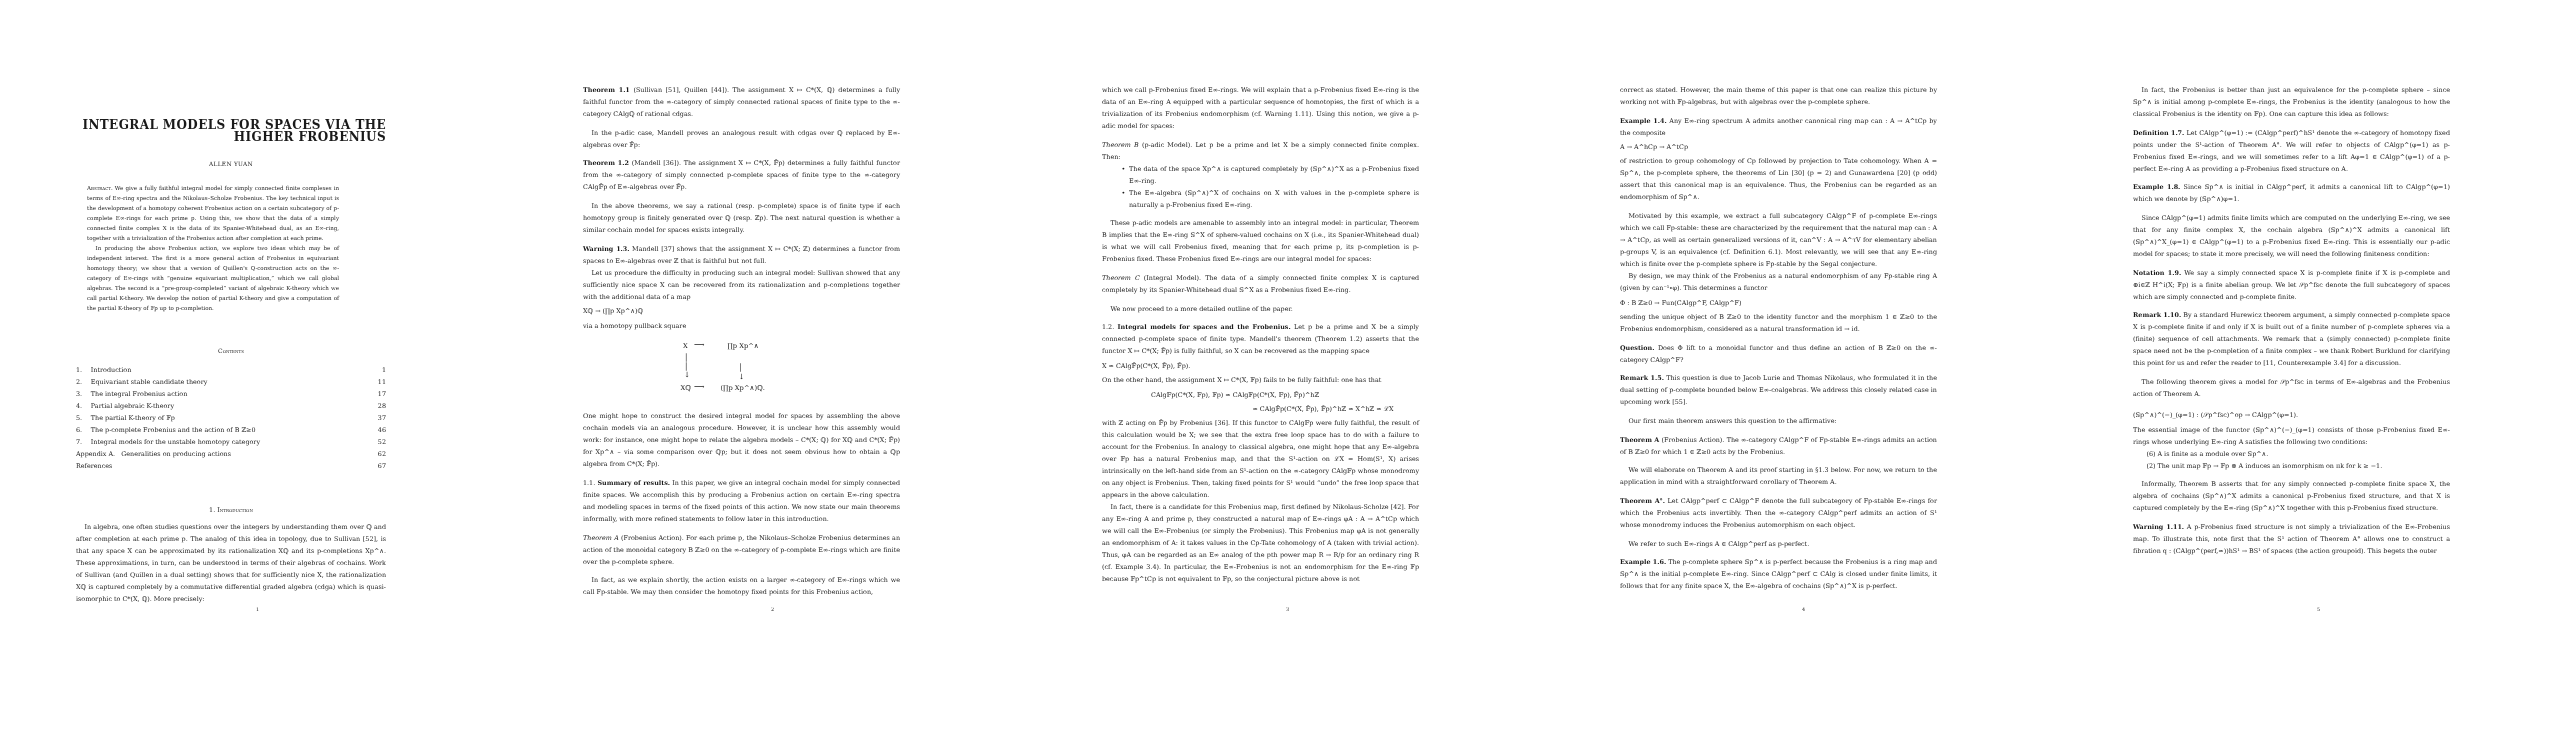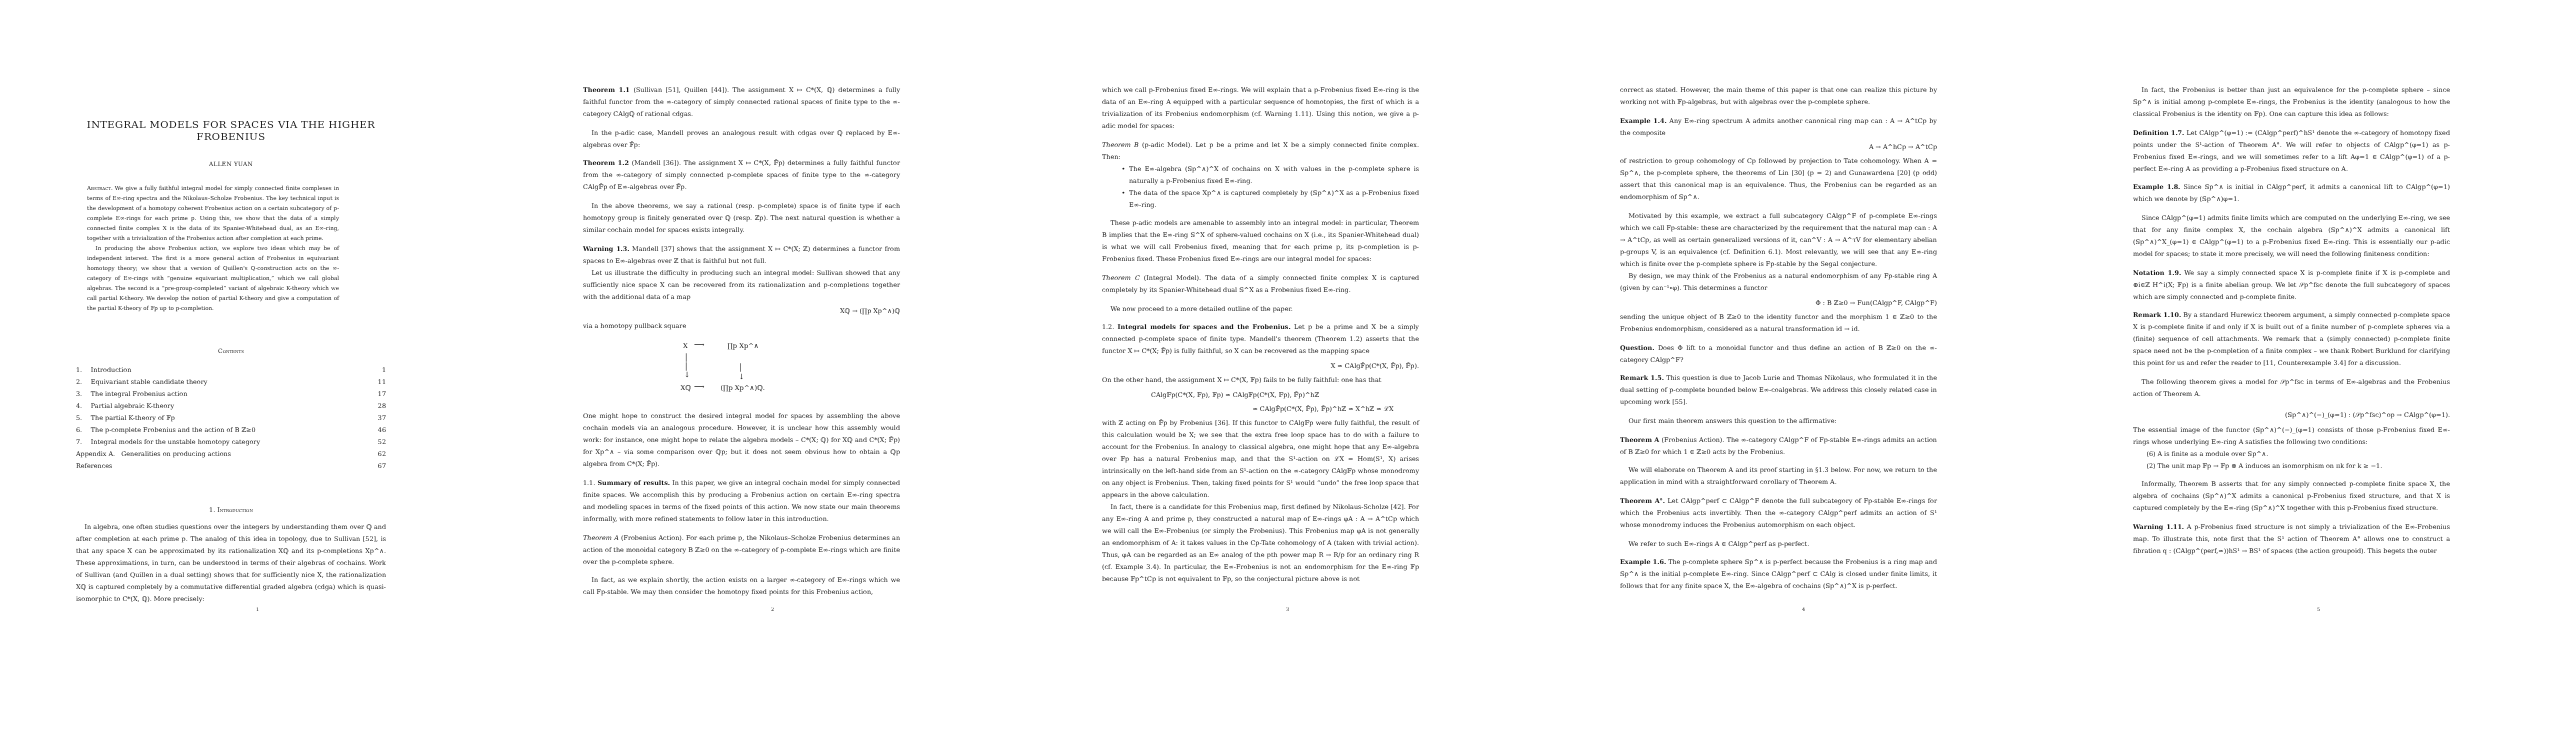--- a/index.html
+++ b/index.html
@@ -9,35 +9,35 @@
   .p1 { left: 0; } .p2 { left: 515px; } .p3 { left: 1030px; } .p4 { left: 1546px; } .p5 { left: 2061px; }
   .col { position: absolute; top: 85px; font-size: 6.4px; line-height: 12px; text-align: justify; }
   .p1 .col { left: 76px; width: 310px; top: 119px; }
   .p2 .col { left: 68px; width: 317px; top: 84px; }
   .p3 .col { left: 72px; width: 317px; top: 84px; }
   .p4 .col { left: 74px; width: 317px; top: 84px; }
   .p5 .col { left: 72px; width: 317px; top: 84px; }
   .pagenum { position: absolute; top: 606px; width: 100%; text-align: center; font-size: 4.9px; }
   .arxiv-stamp { position: absolute; left: 3.6px; top: 535px; transform: rotate(-90deg); transform-origin: left top;
      font-family: "Liberation Serif", serif; font-size: 18px; color: #7a7a7a; white-space: nowrap; letter-spacing: -0.3px; }
-  .title { text-align: center; font-weight: normal; font-size: 10px; letter-spacing: 0.4px; margin: 0 0 14.6px 0; }
+  .title { text-align: right; font-weight: bold; font-size: 12px; letter-spacing: 0.4px; margin: 0 0 14.6px 0; }
   .author { text-align: center; font-size: 5.8px; letter-spacing: 0.3px; margin-bottom: 13.4px; }
   .abstract { font-size: 5.5px; line-height: 10px; margin: 0 0 0 11px; width: 252px; text-align: justify; }
   .sc { font-variant: small-caps; }
   .indent { text-indent: 8.5px; }
   .contents-title { text-align: center; font-size: 6px; margin: 32px 0 7.3px 0; font-variant: small-caps; }
   .toc { font-size: 6.4px; line-height: 12px; }
   .toc-row { display: flex; justify-content: space-between; }
   .toc-row .num { display: inline-block; width: 12.8px; }
   .intro-title { text-align: center; font-size: 6.4px; margin: 32px 0 4.9px 0; font-variant: small-caps; }
   p { margin: 0; }
   .gap { height: 6.7px; }
   .bold { font-weight: bold; }
   .it { font-style: italic; }
-  .center { text-align: right; margin: 2.4px 0; }
+  .center { text-align: left; margin: 2.4px 0; }
   .cd { position: relative; height: 68px; width: 122px; margin: 4.9px auto 6px auto; font-size: 6.7px; }
   .cd span { position: absolute; }
   .bullet { padding-left: 27px; position: relative; }
   .bullet::before { content: "•"; position: absolute; left: 19.4px; }
   .enum { padding-left: 13.4px; }
 </style>
 </head>
 <body>
 
 <div class="arxiv-stamp">arXiv:1910.00999v2  [math.AT]  17 Nov 2021</div>
@@ -99,21 +99,21 @@
   <div class="col">
     <p><span class="bold">Theorem 1.1</span> <span>(Sullivan [51], Quillen [44]).</span> <span>The assignment X ↦ C*(X, ℚ) determines a fully faithful functor from the ∞-category of simply connected rational spaces of finite type to the ∞-category CAlgℚ of rational cdgas.</span></p>
     <div class="gap"></div>
     <p class="indent">In the p-adic case, Mandell proves an analogous result with cdgas over ℚ replaced by E∞-algebras over 𝔽̄p:</p>
     <div class="gap"></div>
     <p><span class="bold">Theorem 1.2</span> <span>(Mandell [36]).</span> <span>The assignment X ↦ C*(X, 𝔽̄p) determines a fully faithful functor from the ∞-category of simply connected p-complete spaces of finite type to the ∞-category CAlg𝔽̄p of E∞-algebras over 𝔽̄p.</span></p>
     <div class="gap"></div>
     <p class="indent">In the above theorems, we say a rational (resp. p-complete) space is of finite type if each homotopy group is finitely generated over ℚ (resp. ℤp). The next natural question is whether a similar cochain model for spaces exists integrally.</p>
     <div class="gap"></div>
     <p><span class="bold">Warning 1.3.</span> <span>Mandell [37] shows that the assignment X ↦ C*(X; ℤ) determines a functor from spaces to E∞-algebras over ℤ that is faithful but not full.</span></p>
-    <p class="indent">Let us illustrate the difficulty in producing such an integral model: Sullivan showed that any sufficiently nice space X can be recovered from its rationalization and p-completions together with the additional data of a map</p>
+    <p class="indent">Let us procedure the difficulty in producing such an integral model: Sullivan showed that any sufficiently nice space X can be recovered from its rationalization and p-completions together with the additional data of a map</p>
     <div class="center">Xℚ → (∏p Xp^∧)ℚ</div>
     <p>via a homotopy pullback square</p>
     <div class="cd">
       <span style="left:2.4px;top:3.6px">X</span>
       <span style="left:13.4px;top:2.4px;font-size:7.3px">⟶</span>
       <span style="left:47px;top:3.6px">∏p Xp^∧</span>
       <span style="left:3.6px;top:18px;font-size:7.3px;line-height:8.5px">│<br>│<br>↓</span>
       <span style="left:58px;top:28px;font-size:7.3px;line-height:8.5px">│<br>↓</span>
       <span style="left:0px;top:46px">Xℚ</span>
       <span style="left:13.4px;top:45px;font-size:7.3px">⟶</span>
@@ -128,22 +128,22 @@
     <p class="indent">In fact, as we explain shortly, the action exists on a larger ∞-category of E∞-rings which we call Fp-stable. We may then consider the homotopy fixed points for this Frobenius action,</p>
   </div>
   <div class="pagenum">2</div>
 </div>
 
 <div class="page p3">
   <div class="col">
     <p>which we call p-Frobenius fixed E∞-rings. We will explain that a p-Frobenius fixed E∞-ring is the data of an E∞-ring A equipped with a particular sequence of homotopies, the first of which is a trivialization of its Frobenius endomorphism (cf. Warning 1.11). Using this notion, we give a p-adic model for spaces:</p>
     <div class="gap"></div>
     <p><span class="it">Theorem B</span> <span>(p-adic Model).</span> <span>Let p be a prime and let X be a simply connected finite complex. Then:</span></p>
+    <div class="bullet">The data of the space Xp^∧ is captured completely by (𝕊p^∧)^X as a p-Frobenius fixed E∞-ring.</div>
     <div class="bullet">The E∞-algebra (𝕊p^∧)^X of cochains on X with values in the p-complete sphere is naturally a p-Frobenius fixed E∞-ring.</div>
-    <div class="bullet">The data of the space Xp^∧ is captured completely by (𝕊p^∧)^X as a p-Frobenius fixed E∞-ring.</div>
     <div class="gap"></div>
     <p class="indent">These p-adic models are amenable to assembly into an integral model: in particular, Theorem B implies that the E∞-ring 𝕊^X of sphere-valued cochains on X (i.e., its Spanier-Whitehead dual) is what we will call Frobenius fixed, meaning that for each prime p, its p-completion is p-Frobenius fixed. These Frobenius fixed E∞-rings are our integral model for spaces:</p>
     <div class="gap"></div>
     <p><span class="it">Theorem C</span> <span>(Integral Model).</span> <span>The data of a simply connected finite complex X is captured completely by its Spanier-Whitehead dual 𝕊^X as a Frobenius fixed E∞-ring.</span></p>
     <div class="gap"></div>
     <p class="indent">We now proceed to a more detailed outline of the paper.</p>
     <div class="gap"></div>
     <p><span>1.2.</span> <span class="bold">Integral models for spaces and the Frobenius.</span> <span>Let p be a prime and X be a simply connected p-complete space of finite type. Mandell's theorem (Theorem 1.2) asserts that the functor X ↦ C*(X; 𝔽̄p) is fully faithful, so X can be recovered as the mapping space</span></p>
     <div class="center">X ≃ CAlg𝔽̄p(C*(X, 𝔽̄p), 𝔽̄p).</div>
     <p>On the other hand, the assignment X ↦ C*(X, 𝔽p) fails to be fully faithful: one has that</p>

